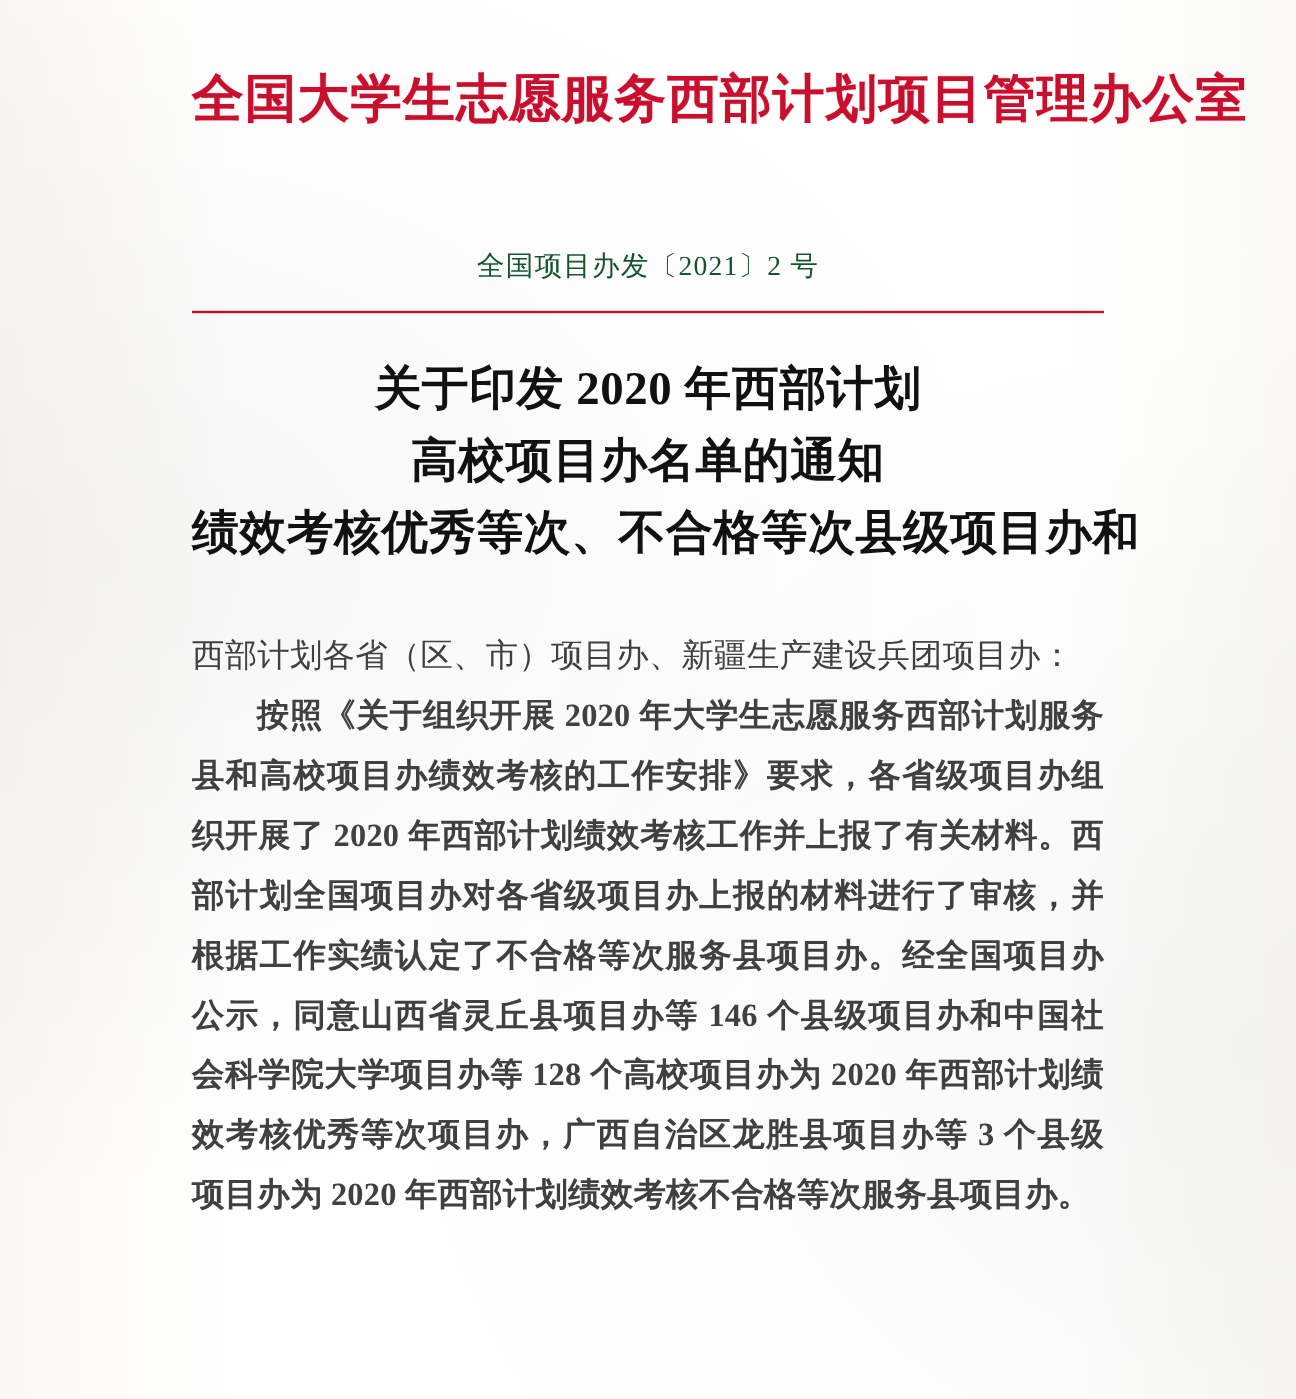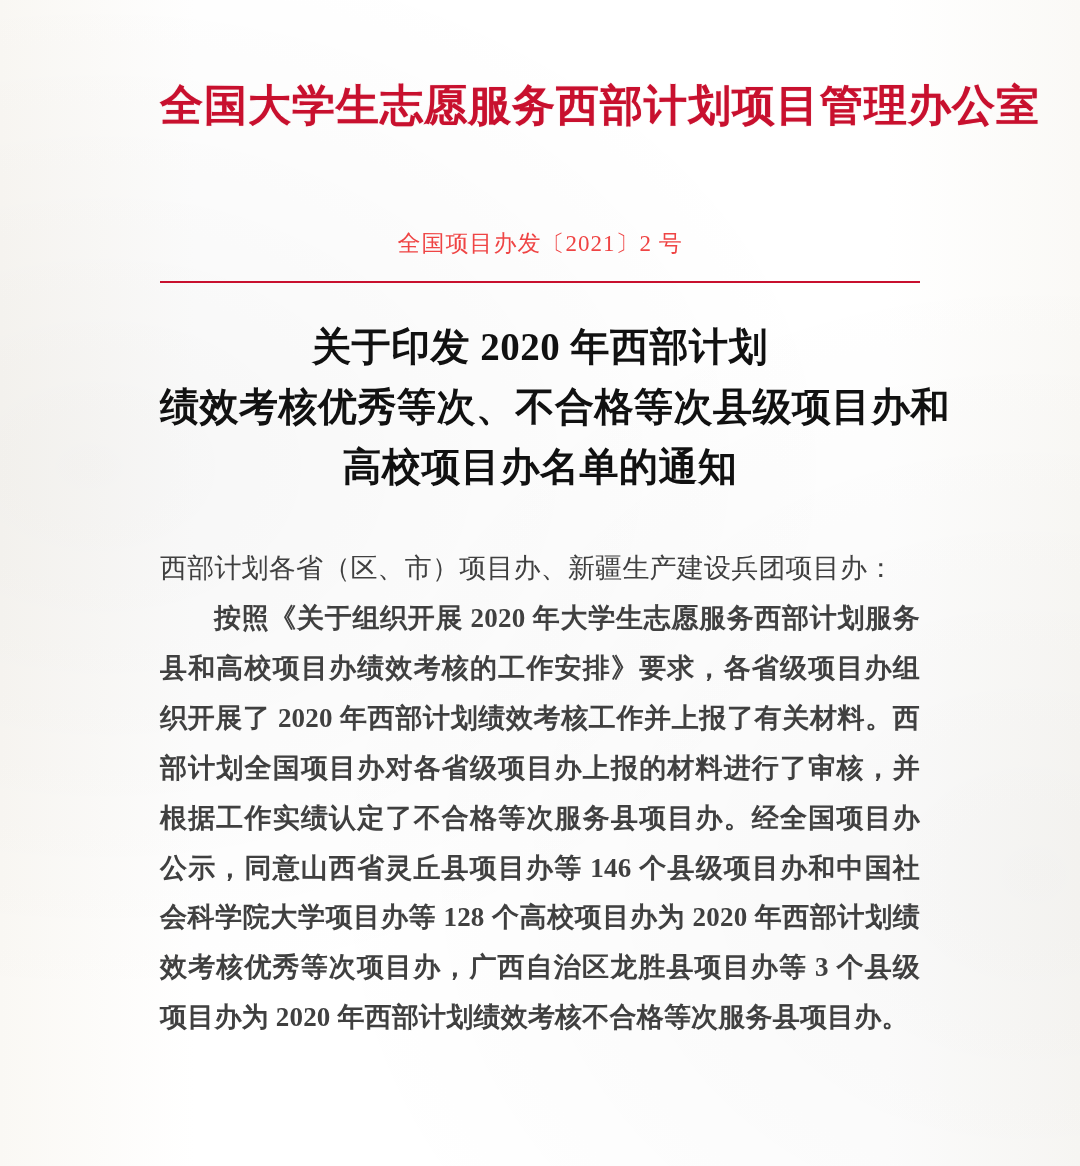--- a/index.html
+++ b/index.html
@@ -26,37 +26,37 @@
     background:
       radial-gradient(ellipse at 8% 40%, rgba(0,0,0,0.035) 0%, rgba(0,0,0,0) 55%),
       radial-gradient(ellipse at 96% 75%, rgba(0,0,0,0.03) 0%, rgba(0,0,0,0) 50%),
       linear-gradient(90deg, rgba(250,248,244,1) 0%, rgba(255,255,255,1) 18%, rgba(255,255,255,1) 82%, rgba(250,249,246,1) 100%);
     pointer-events: none;
   }
   .content {
     position: relative;
     width: 760px;
     margin: 0 auto;
-    padding-top: 80px;
+    padding-top: 58px;
   }
   .doc-header {
     text-align: center;
     color: #c8102e;
     font-family: "Liberation Serif", "DejaVu Serif", serif;
     font-weight: bold;
     font-size: 43px;
     letter-spacing: 1px;
     line-height: 1.2;
     text-shadow: 0 0 1px rgba(200,16,46,0.45);
     white-space: nowrap;
   }
   .doc-number {
     text-align: center;
     font-size: 23px;
-    color: #ef4444;
+    color: #14532d;
     margin-top: 96px;
     letter-spacing: 1px;
   }
   .red-rule {
     height: 2px;
     background: #c8102e;
     margin-top: 22px;
     width: 100%;
   }
   .doc-title {
@@ -97,22 +97,22 @@
   <div class="content">
 
     <div class="doc-header">全国大学生志愿服务西部计划项目管理办公室</div>
 
     <div class="doc-number">全国项目办发〔2021〕2 号</div>
 
     <div class="red-rule"></div>
 
     <div class="doc-title">
       <div>关于印发 2020 年西部计划</div>
+      <div>高校项目办名单的通知</div>
       <div>绩效考核优秀等次、不合格等次县级项目办和</div>
-      <div>高校项目办名单的通知</div>
     </div>
 
     <div class="body-text">
       <p>西部计划各省（区、市）项目办、新疆生产建设兵团项目办：</p>
       <p class="indent">按照《关于组织开展 2020 年大学生志愿服务西部计划服务县和高校项目办绩效考核的工作安排》要求，各省级项目办组织开展了 2020 年西部计划绩效考核工作并上报了有关材料。西部计划全国项目办对各省级项目办上报的材料进行了审核，并根据工作实绩认定了不合格等次服务县项目办。经全国项目办公示，同意山西省灵丘县项目办等 146 个县级项目办和中国社会科学院大学项目办等 128 个高校项目办为 2020 年西部计划绩效考核优秀等次项目办，广西自治区龙胜县项目办等 3 个县级项目办为 2020 年西部计划绩效考核不合格等次服务县项目办。</p>
     </div>
 
   </div>
 </div>
 

